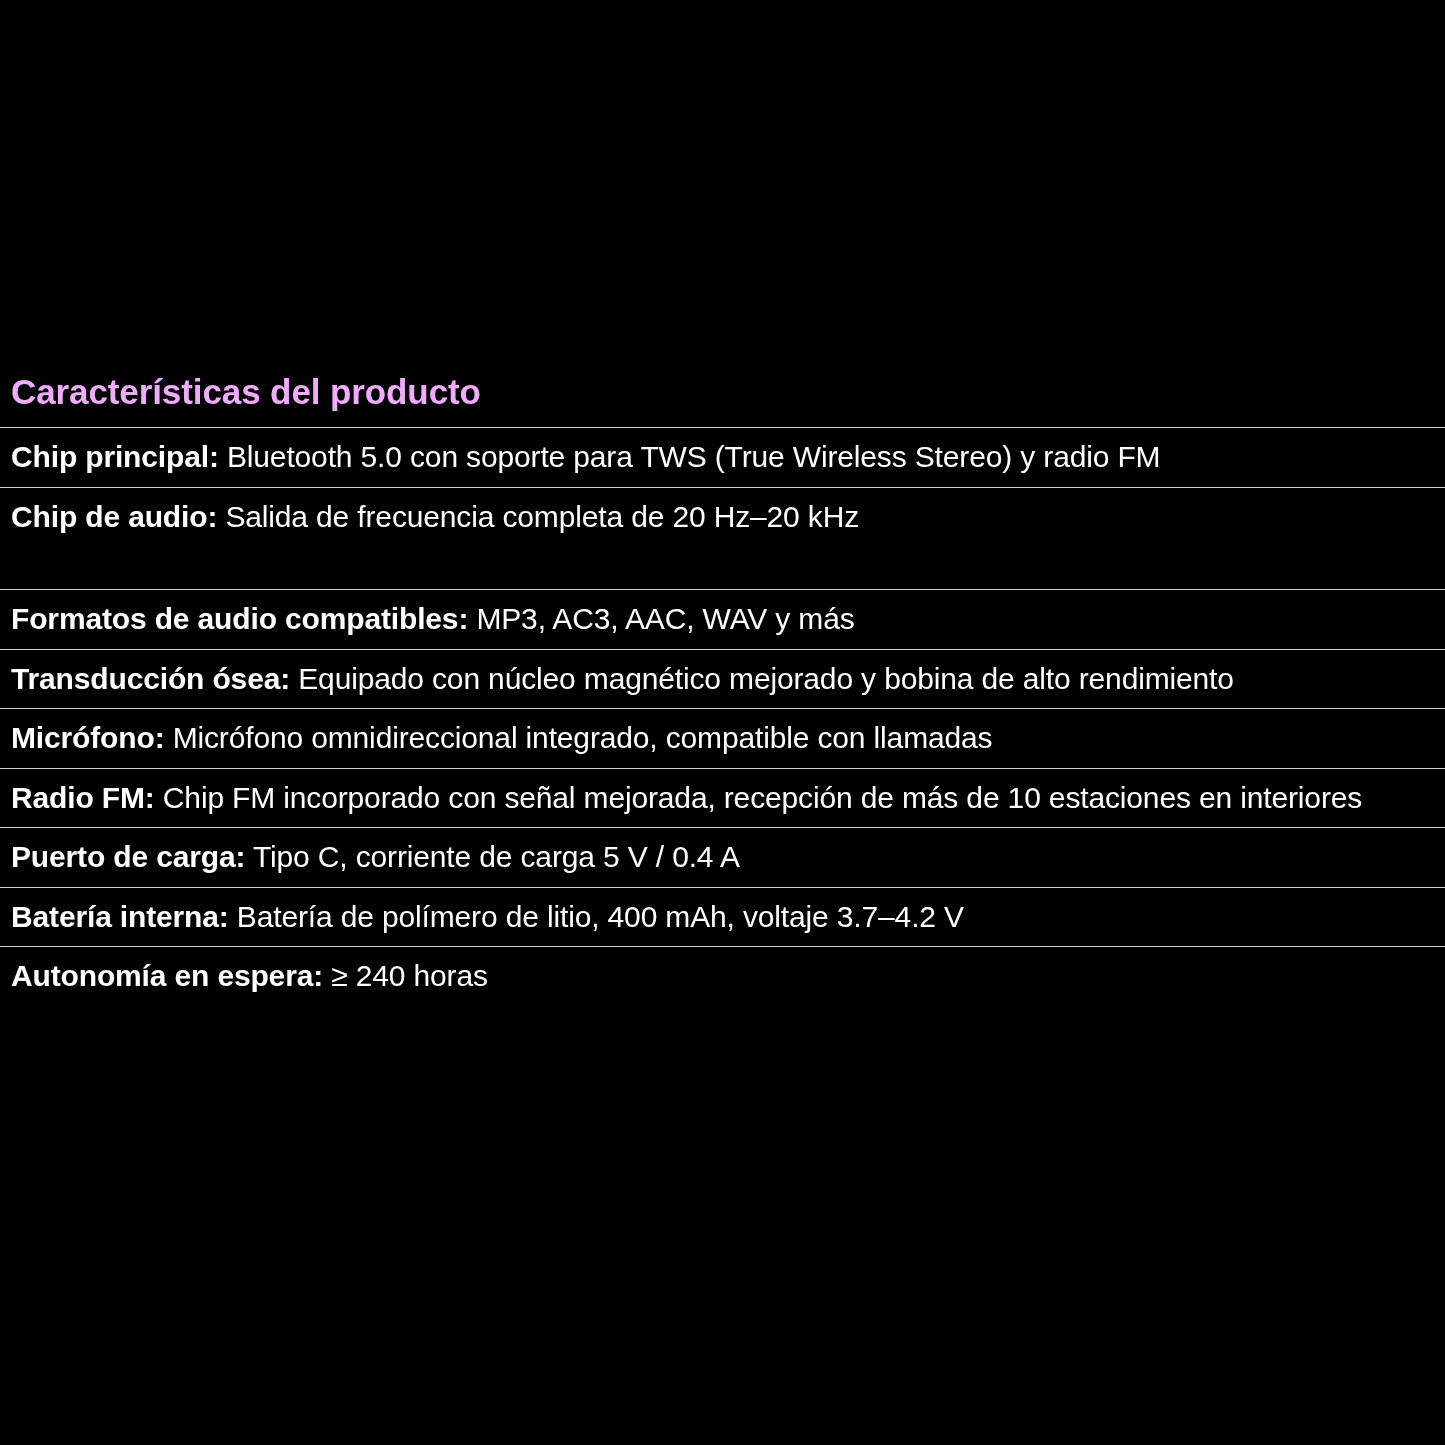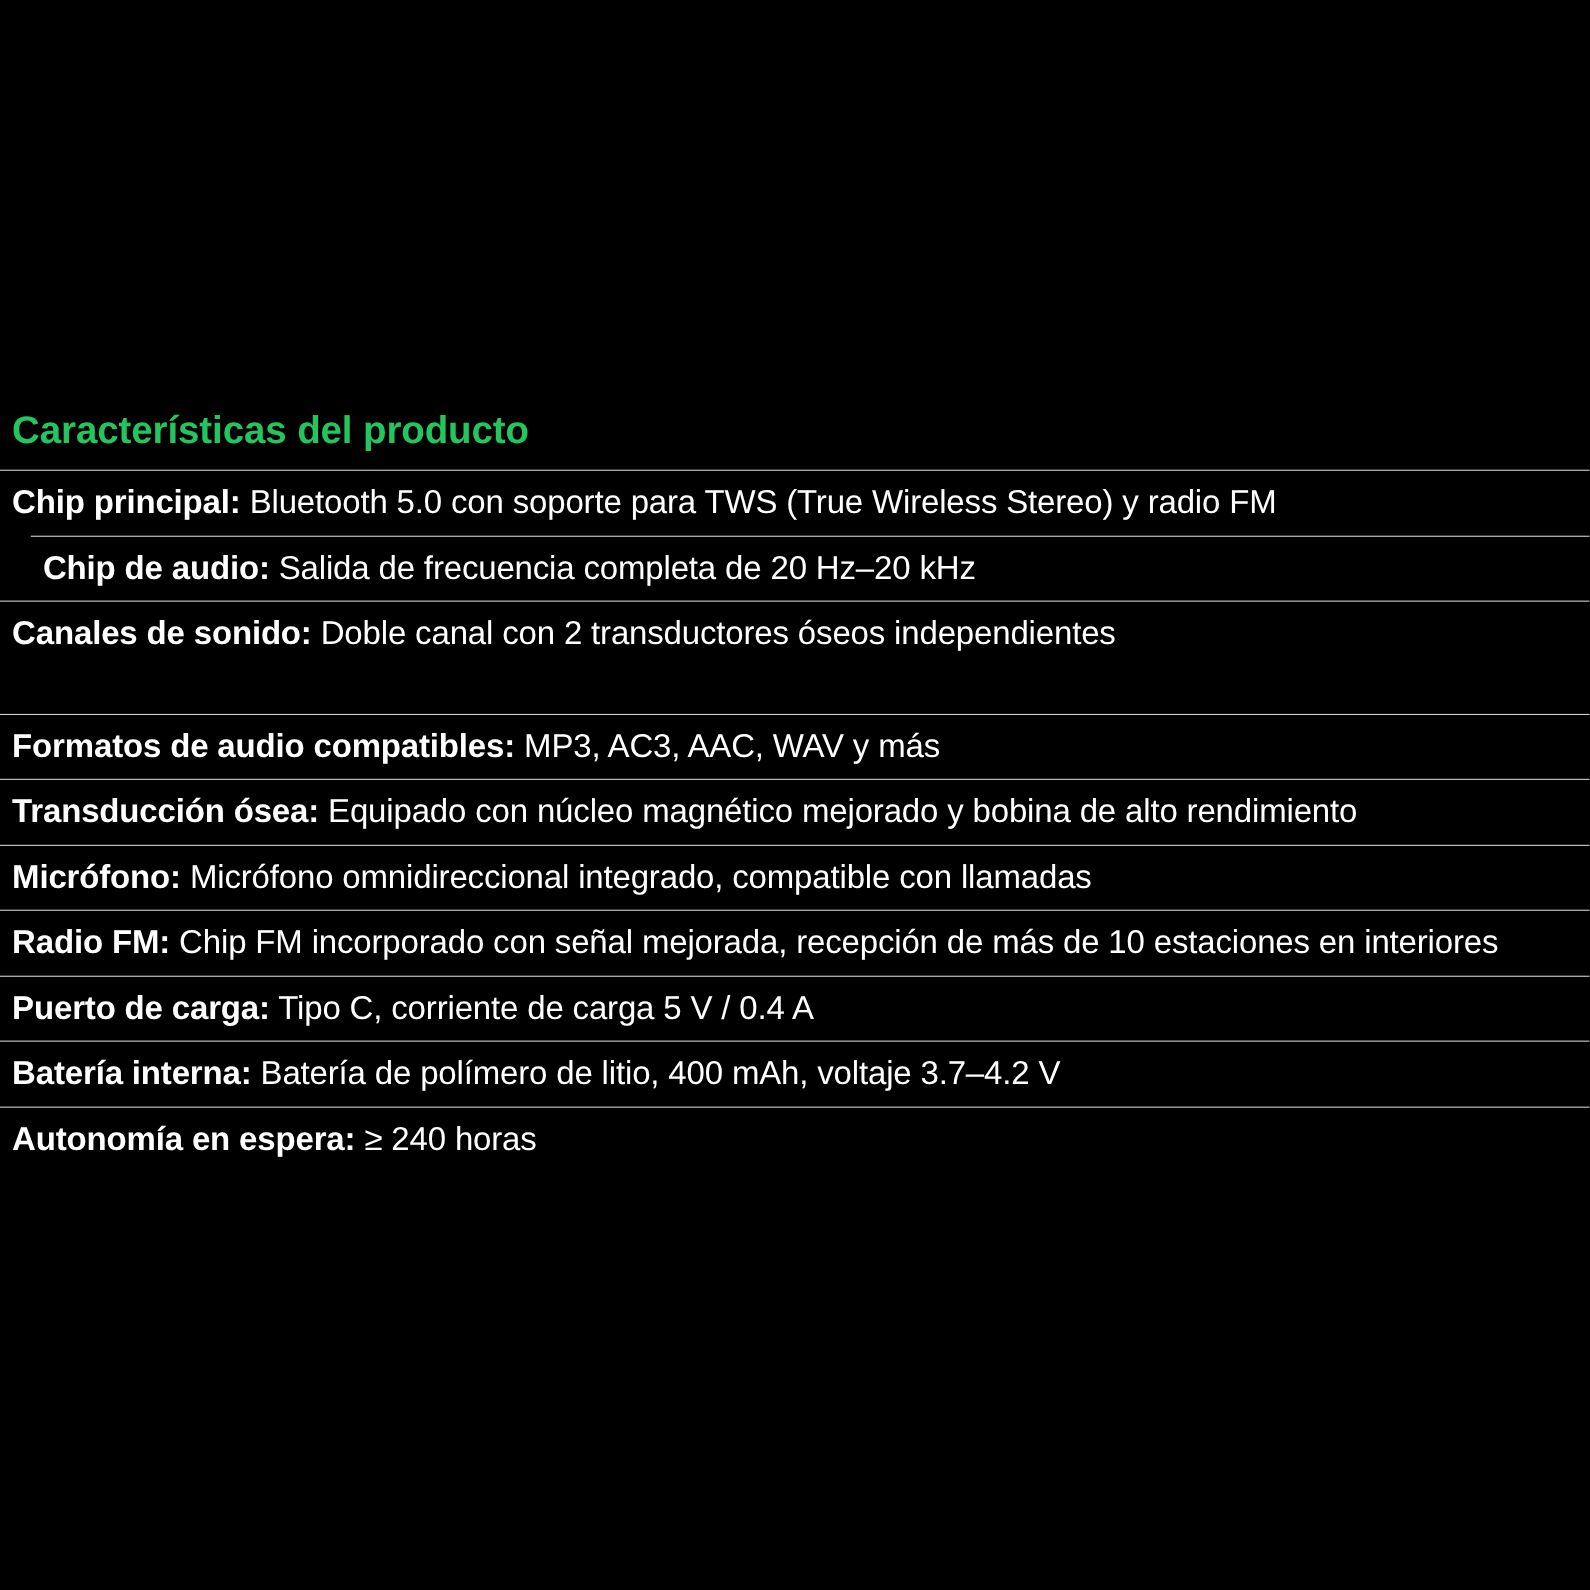--- a/index.html
+++ b/index.html
@@ -31,21 +31,21 @@
 
   .panel-title {
     position: absolute;
     left: 11px;
     top: 371px;
     font-size: 35px;
     font-weight: bold;
     letter-spacing: -0.1px;
     line-height: 42px;
     white-space: nowrap;
-    color: #22c55e;
+    color: #f0abfc;
   }
 
   .spec-list {
     position: absolute;
     left: 0;
     top: 427px;
     width: 1445px;
   }
 
   .spec-row {
@@ -79,25 +79,22 @@
 <body>
 
 <div id="spec-panel">
 
   <div class="panel-title">Características del producto</div>
 
   <div class="spec-list">
       <div class="spec-row" style="border-top-color: rgb(207, 207, 207);">
         <div class="spec-text"><span class="spec-label">Chip principal:</span> <span class="spec-value">Bluetooth 5.0 con soporte para TWS (True Wireless Stereo) y radio FM</span></div>
       </div>
-      <div class="spec-row" style="border-top-color: rgb(207, 207, 207); margin-left: 28px;">
+      <div class="spec-row" style="border-top-color: rgb(207, 207, 207);">
         <div class="spec-text"><span class="spec-label">Chip de audio:</span> <span class="spec-value">Salida de frecuencia completa de 20 Hz–20 kHz</span></div>
-      </div>
-      <div class="spec-row" style="border-top-color: rgb(207, 207, 207);">
-        <div class="spec-text"><span class="spec-label">Canales de sonido:</span> <span class="spec-value">Doble canal con 2 transductores óseos independientes</span></div>
       </div>
       <div class="spec-row" style="border-top-color: rgb(207, 207, 207); margin-top: 43px;">
         <div class="spec-text"><span class="spec-label">Formatos de audio compatibles:</span> <span class="spec-value">MP3, AC3, AAC, WAV y más</span></div>
       </div>
       <div class="spec-row" style="border-top-color: rgb(207, 207, 207);">
         <div class="spec-text"><span class="spec-label">Transducción ósea:</span> <span class="spec-value">Equipado con núcleo magnético mejorado y bobina de alto rendimiento</span></div>
       </div>
       <div class="spec-row" style="border-top-color: rgb(207, 207, 207);">
         <div class="spec-text"><span class="spec-label">Micrófono:</span> <span class="spec-value">Micrófono omnidireccional integrado, compatible con llamadas</span></div>
       </div>

